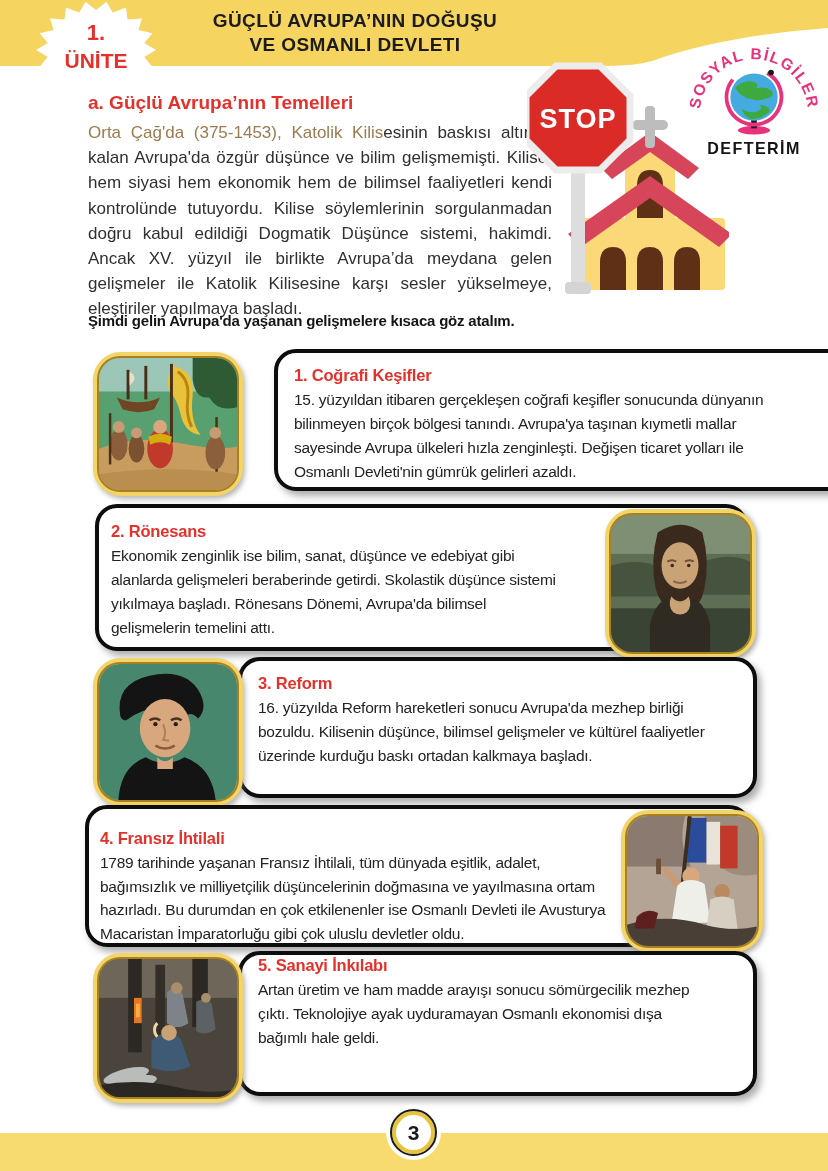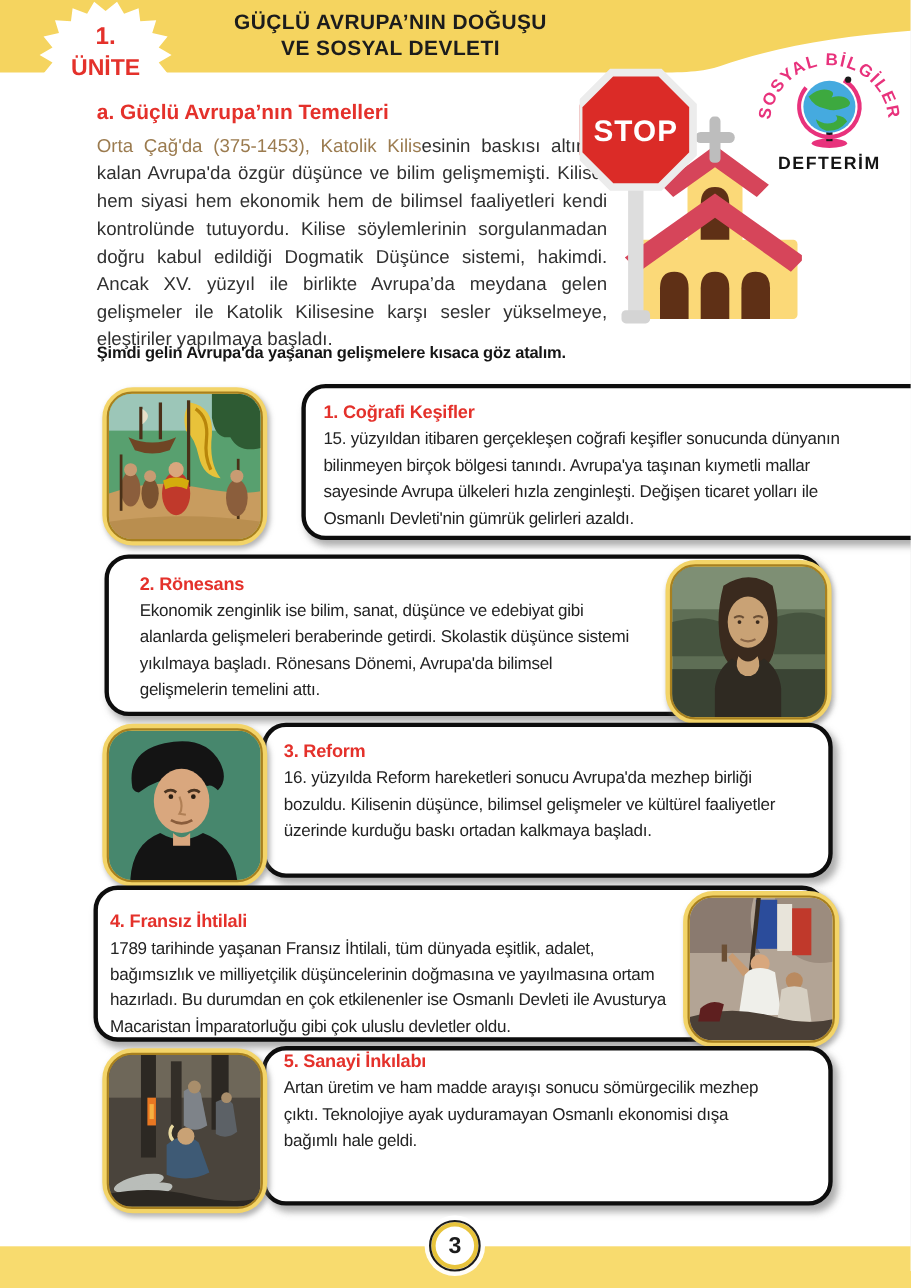--- a/index.html
+++ b/index.html
@@ -19,21 +19,21 @@
   .transition-line{position:absolute;left:88px;top:312px;font-size:15px;font-weight:bold;
                    color:#151515;letter-spacing:-.2px;white-space:nowrap;}
   .illustration{position:absolute;left:527px;top:58px;width:202px;height:242px;pointer-events:none;}
   
   .box{position:absolute;background:#fff;border:4px solid #0d0d0d;border-radius:22px;
        box-shadow:4px 5px 7px rgba(105,105,105,.55);box-sizing:border-box;}
   .box-title{color:#E4312B;font-weight:bold;font-size:16.5px;margin:0 0 3px 0;letter-spacing:-.2px;}
   .box-text{color:#232323;font-size:15.5px;line-height:24px;letter-spacing:-.25px;margin:0;}
   .box1{left:238px;top:349px;width:595px;height:142px;padding:13px 12px 0 16px;margin-left:36px;}
   .box1 .box-text{width:492px;}
-  .box2{left:95px;top:504px;width:653px;height:147px;padding:14px 0 0 28px;}
+  .box2{left:95px;top:504px;width:653px;height:147px;padding:14px 0 0 12px;}
   .box2 .box-text{width:458px;}
   .box3{left:238px;top:657px;width:519px;height:141px;padding:13px 12px 0 16px;}
   .box3 .box-text{width:465px;}
   .box4{left:85px;top:805px;width:666px;height:142px;padding:20px 0 0 11px;}
   .box4 .box-text{width:512px;line-height:23.5px;}
   .box5{left:238px;top:951px;width:519px;height:145px;padding:1px 12px 0 16px;}
   .box5 .box-text{width:445px;}
   
   .img-frame{position:absolute;border:4px solid #F3D468;border-radius:28px;
              box-shadow:2px 3px 5px rgba(110,110,110,.5);background:#F3D468;}
@@ -62,21 +62,21 @@
   </svg>
 
   <svg class="unit-badge" viewBox="0 0 124 102">
     <polygon id="starburst-poly" points="122.0,50.0 110.3,56.9 118.4,66.8 104.4,70.0 108.0,81.5 93.5,80.6 92.0,92.4 78.8,87.6 72.4,98.3 62.0,90.0 51.6,98.3 45.2,87.6 32.0,92.4 30.5,80.6 16.0,81.5 19.6,70.0 5.6,66.8 13.7,56.9 2.0,50.0 13.7,43.1 5.6,33.2 19.6,30.0 16.0,18.5 30.5,19.4 32.0,7.6 45.2,12.4 51.6,1.7 62.0,10.0 72.4,1.7 78.8,12.4 92.0,7.6 93.5,19.4 108.0,18.5 104.4,30.0 118.4,33.2 110.3,43.1" fill="#ffffff"></polygon>
     <text x="62" y="40" text-anchor="middle" font-size="22" font-weight="bold" fill="#E4312B">1.</text>
     <text x="62" y="68" text-anchor="middle" font-size="21" font-weight="bold" fill="#E4312B">ÜNİTE</text>
   </svg>
 
   <div class="page-title">
     <div>GÜÇLÜ AVRUPA’NIN DOĞUŞU</div>
-    <div>VE SOSYAL DEVLETI</div>
+    <div>VE OSMANLI DEVLETI</div>
   </div>
 
   <svg class="logo" viewBox="0 0 150 128">
     <defs>
         <path id="logoArc" d="M 20,94 A 57,57 0 1 1 130,94" fill="none"></path>
       </defs>
     <text font-size="16.5" font-weight="bold" fill="#E8327C" letter-spacing="1.5">
       <textPath href="#logoArc" startOffset="50%" text-anchor="middle">SOSYAL BİLGİLER</textPath>
     </text>
     <g>

